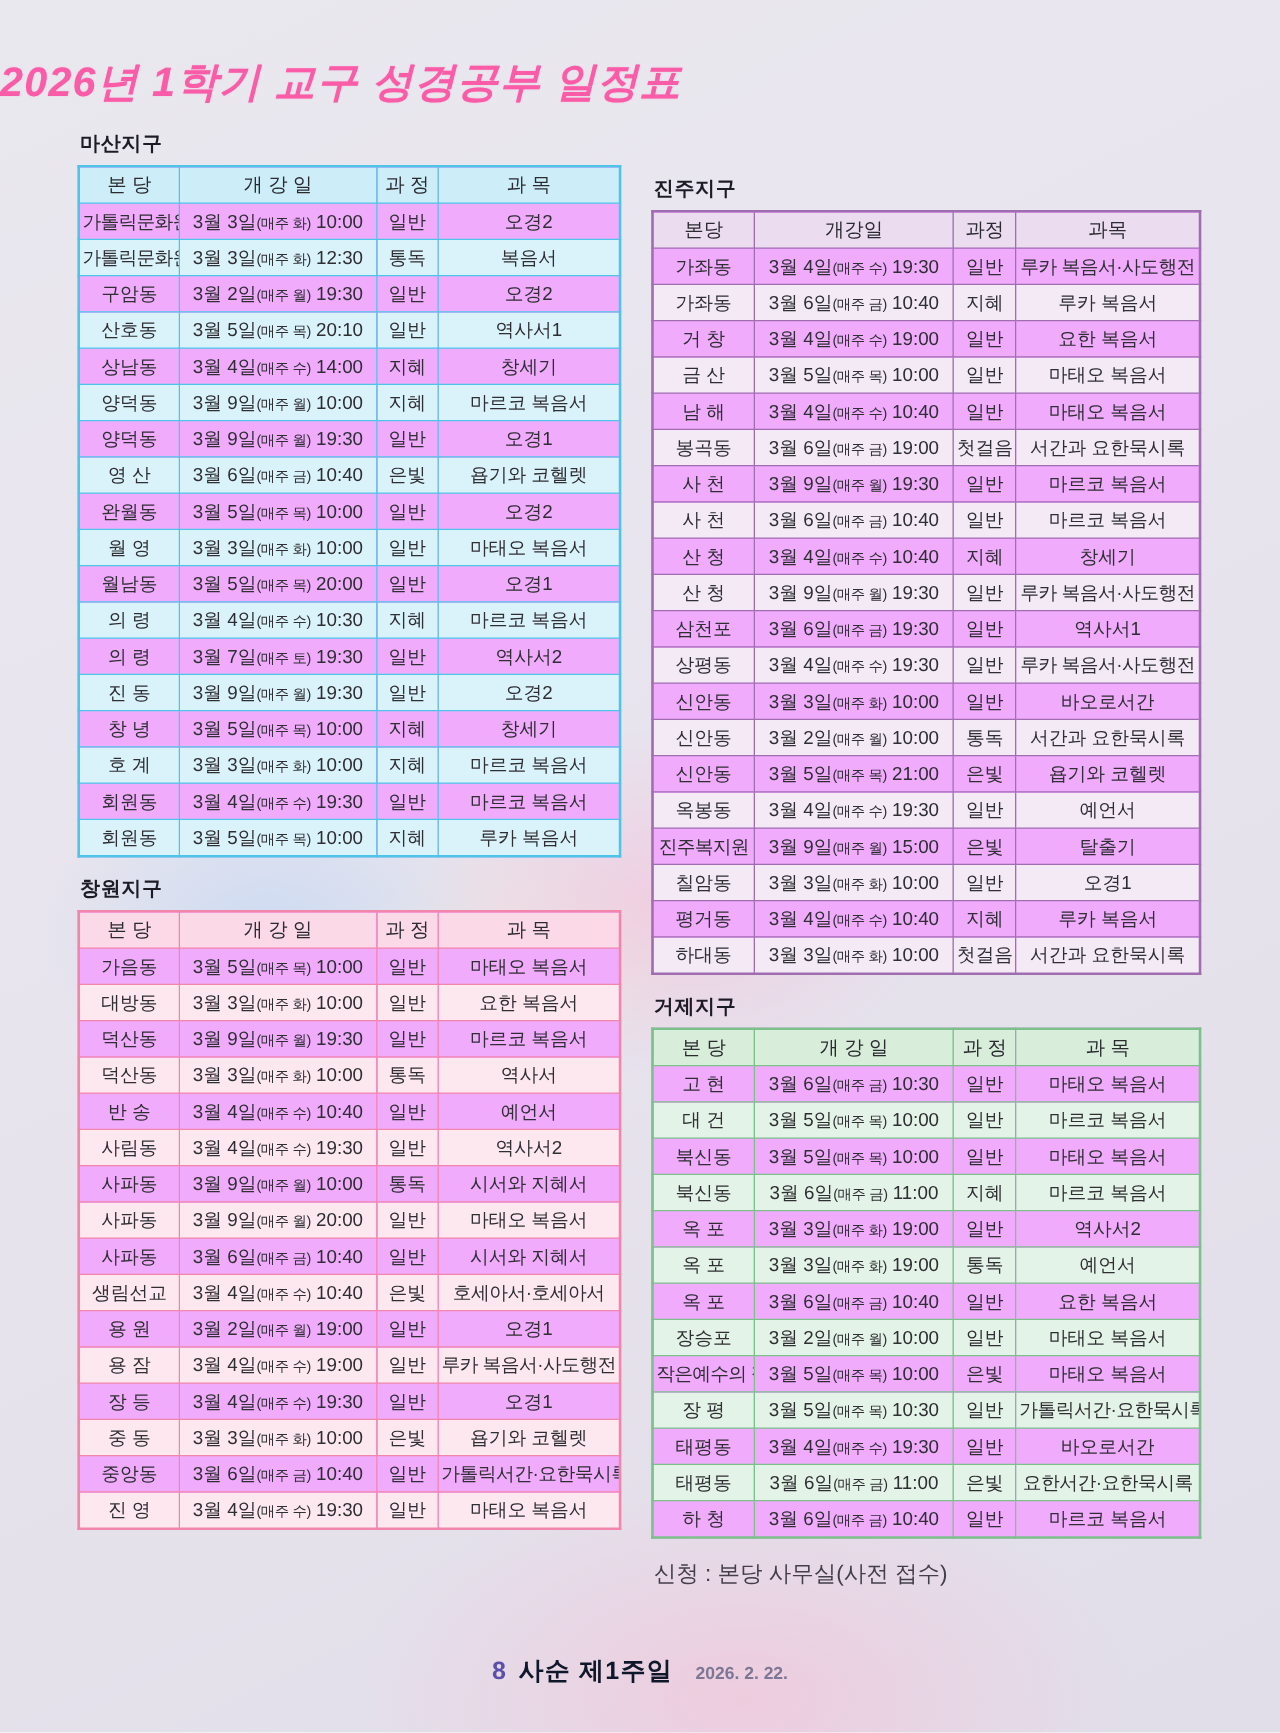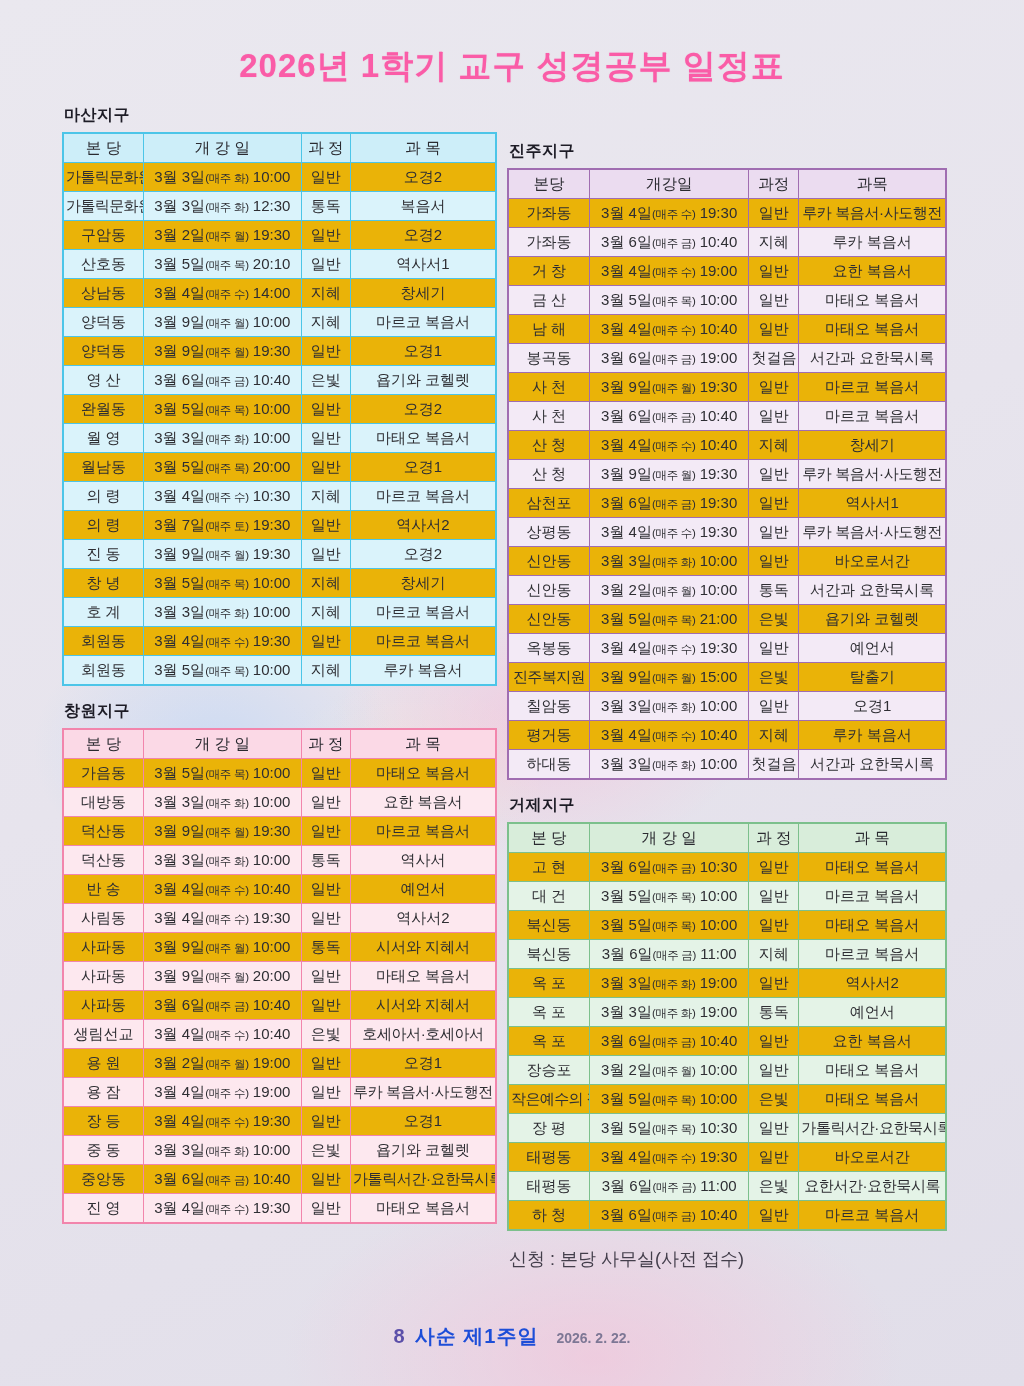--- a/index.html
+++ b/index.html
@@ -9,32 +9,33 @@
     color:#2e2e33;
     background:
       radial-gradient(ellipse 300px 200px at 53% 52%, rgba(255,170,205,0.38), transparent 70%),
       radial-gradient(ellipse 260px 190px at 21% 54%, rgba(150,200,255,0.32), transparent 70%),
       radial-gradient(ellipse 200px 140px at 40% 56%, rgba(255,240,200,0.25), transparent 70%),
       radial-gradient(ellipse 430px 250px at 58% 98%, rgba(255,175,205,0.40), transparent 72%),
       linear-gradient(155deg,#eae8ef 0%,#e7e4ed 45%,#e1dee9 100%);
   }
   .page{position:relative;width:1024px;height:1386px;}
   .page-title{
-    text-align:center;padding-top:44px;margin:0 0 16px 0;
+    text-align:left;padding-top:44px;margin:0 0 16px 0;
     font-size:33px;font-weight:800;letter-spacing:1px;color:#fa5ca7;
     text-shadow:0 0 1px rgba(250,92,167,.4);
+    font-style:italic;
   }
-  .columns{display:flex;gap:10px;padding:0 62px;}
+  .columns{display:flex;gap:24px;padding:0 62px;}
   .col-left{width:435px;flex:0 0 435px;}
   .col-right{width:440px;flex:0 0 440px;margin-top:36px;}
   .section{margin-bottom:15px;}
   .section-label{font-size:16px;font-weight:800;color:#1d1c26;margin:0 0 6px 2px;letter-spacing:.5px;}
   table.schedule{
     width:100%;border-collapse:collapse;table-layout:fixed;
-    border:2px solid var(--accent);background:#eab308;
+    border:2px solid var(--accent);background:#f0abfc;
   }
   table.schedule col.c-parish{width:18.6%;}
   table.schedule col.c-date{width:36.4%;}
   table.schedule col.c-course{width:11.4%;}
   table.schedule col.c-subject{width:33.6%;}
   table.schedule th{
     height:28px;background:var(--hdr);
     font-size:15.5px;font-weight:500;color:#2a2a30;
     border:1px solid var(--accent);padding:0 2px;white-space:nowrap;overflow:hidden;
   }
@@ -46,21 +47,21 @@
   td .paren{font-size:11.5px;letter-spacing:-0.3px;}
   td.tight{font-size:11.5px;letter-spacing:-0.6px;}
   td.tight-subject{font-size:13px;letter-spacing:-0.4px;}
   .notes{margin-top:10px;padding-left:2px;font-size:18px;color:#433e4b;line-height:1.5;}
   .notes div{white-space:nowrap;}
   .footer{
     position:absolute;left:0;bottom:36px;width:100%;
     text-align:center;white-space:nowrap;
   }
   .footer .page-num{font-size:20px;font-weight:800;color:#5b4fa9;margin-right:10px;}
-  .footer .issue-label{font-size:20px;font-weight:800;color:#1d4ed8;letter-spacing:1px;}
+  .footer .issue-label{font-size:20px;font-weight:800;color:#0f172a;letter-spacing:1px;}
   .footer .issue-date{font-size:14px;font-weight:600;color:#7d7795;margin-left:18px;}
 </style>
 </head>
 <body>
 
 <div class="page">
   <h1 class="page-title">2026년 1학기 교구 성경공부 일정표</h1>
 
   <div class="columns">
     <div class="col-left">

